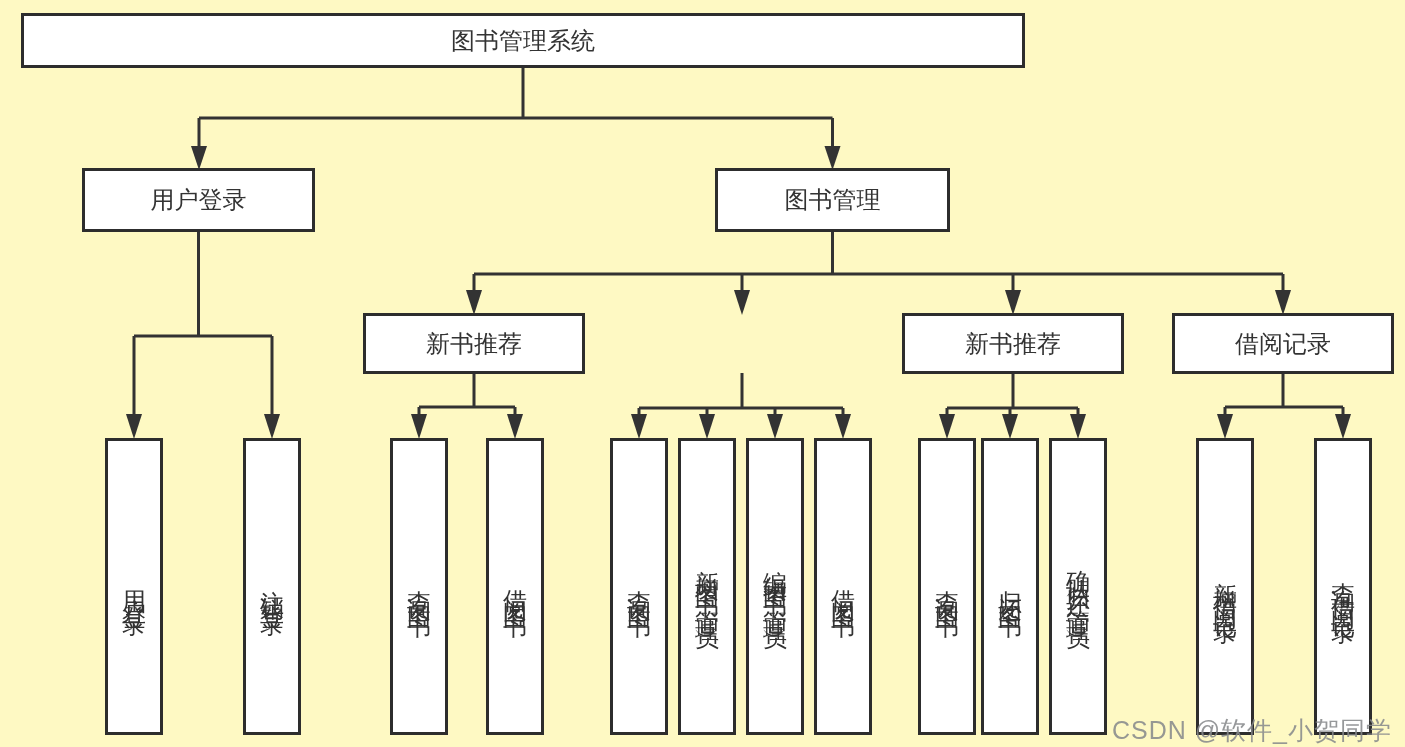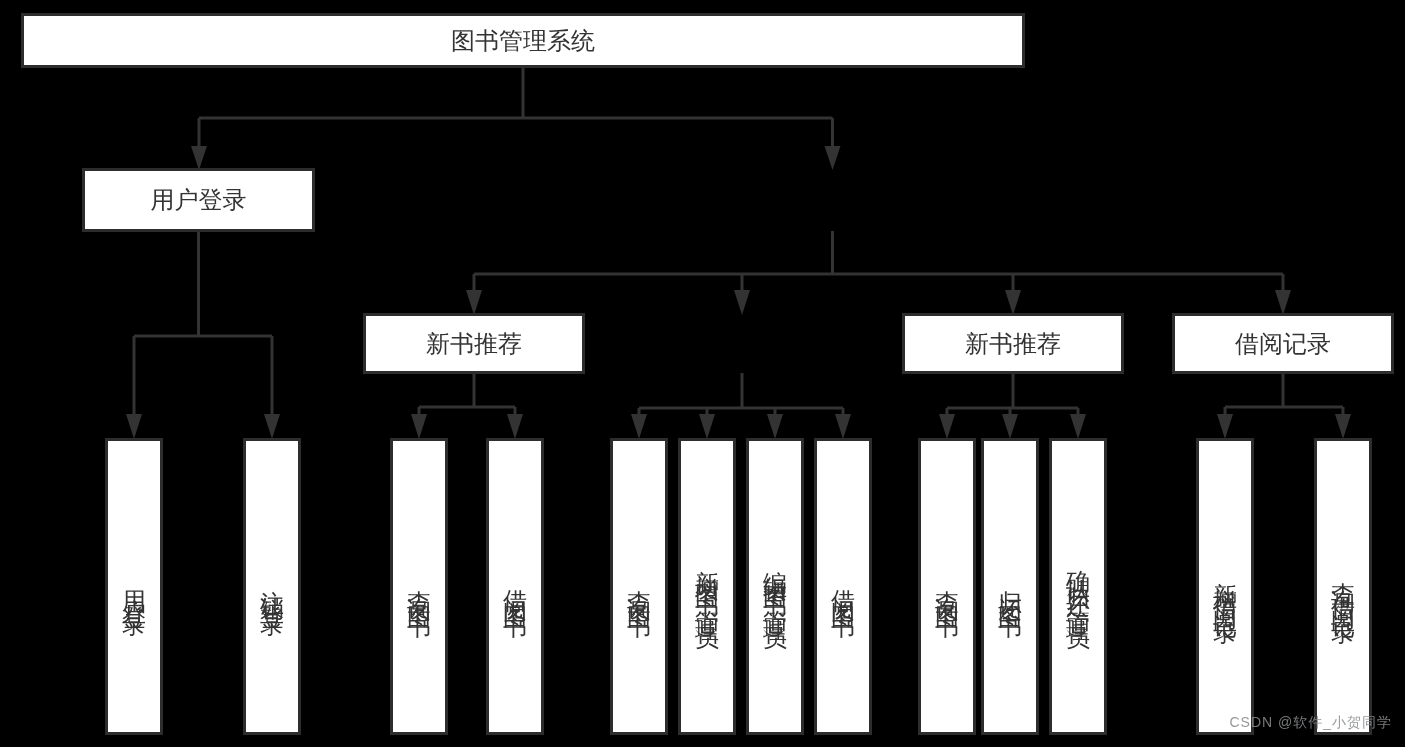--- a/index.html
+++ b/index.html
@@ -1,19 +1,19 @@
 <!DOCTYPE html>
 <html><head>
 <meta charset="utf-8">
 <style>
   html,body{margin:0;padding:0;background:#ffffff;}
   #stage{
     position:relative;
     width:1405px;height:747px;
-    background:#000000;
+    background:#fef9c3;
     font-family:"Liberation Sans","DejaVu Sans",sans-serif;
     overflow:hidden;
   }
   #connectors{position:absolute;left:0;top:0;z-index:1;}
   .hnode{
     position:absolute;z-index:2;box-sizing:border-box;
     border:3px solid #2d2d2d;background:#ffffff;
     display:flex;align-items:center;justify-content:center;
     font-size:24px;color:#333333;white-space:nowrap;
   }
@@ -24,21 +24,21 @@
   }
   .vnode span{
     writing-mode:vertical-rl;
     text-orientation:mixed;
     font-size:24px;color:#333333;
     letter-spacing:8px;line-height:1;
   }
   #watermark{
     position:absolute;z-index:3;
     right:13px;top:714px;
-    font-size:14px;color:rgba(136,138,140,0.88);
+    font-size:25px;color:rgba(136,138,140,0.88);
     letter-spacing:1px;white-space:nowrap;
   }
 </style>
 </head>
 <body>
 
 <div id="stage">
 
   <svg id="connectors" width="1405" height="747" viewBox="0 0 1405 747">
     <g stroke="#333333" stroke-width="3" fill="none">
@@ -76,20 +76,21 @@
       <polygon points="1002,414 1018,414 1010,439"></polygon>
       <polygon points="1070,414 1086,414 1078,439"></polygon>
       <polygon points="1217,414 1233,414 1225,439"></polygon>
       <polygon points="1335,414 1351,414 1343,439"></polygon>
     </g>
   </svg>
 
   <div class="hnode" style="left:21px;top:13px;width:1004px;height:55px">图书管理系统</div>
 
   <div class="hnode" style="left:82px;top:168px;width:233px;height:64px">用户登录</div>
+  <div class="hnode" style="left:715px;top:168px;width:235px;height:64px">图书管理</div>
 
   <div class="hnode" style="left:363px;top:313px;width:222px;height:61px">新书推荐</div>
   <div class="hnode" style="left:902px;top:313px;width:222px;height:61px">新书推荐</div>
   <div class="hnode" style="left:1172px;top:313px;width:222px;height:61px">借阅记录</div>
 
   <div class="vnode" style="left:105px;top:438px;width:58px;height:297px">
     <span>用户登录</span>
   </div>
   <div class="vnode" style="left:243px;top:438px;width:58px;height:297px">
     <span>注销登录</span>

